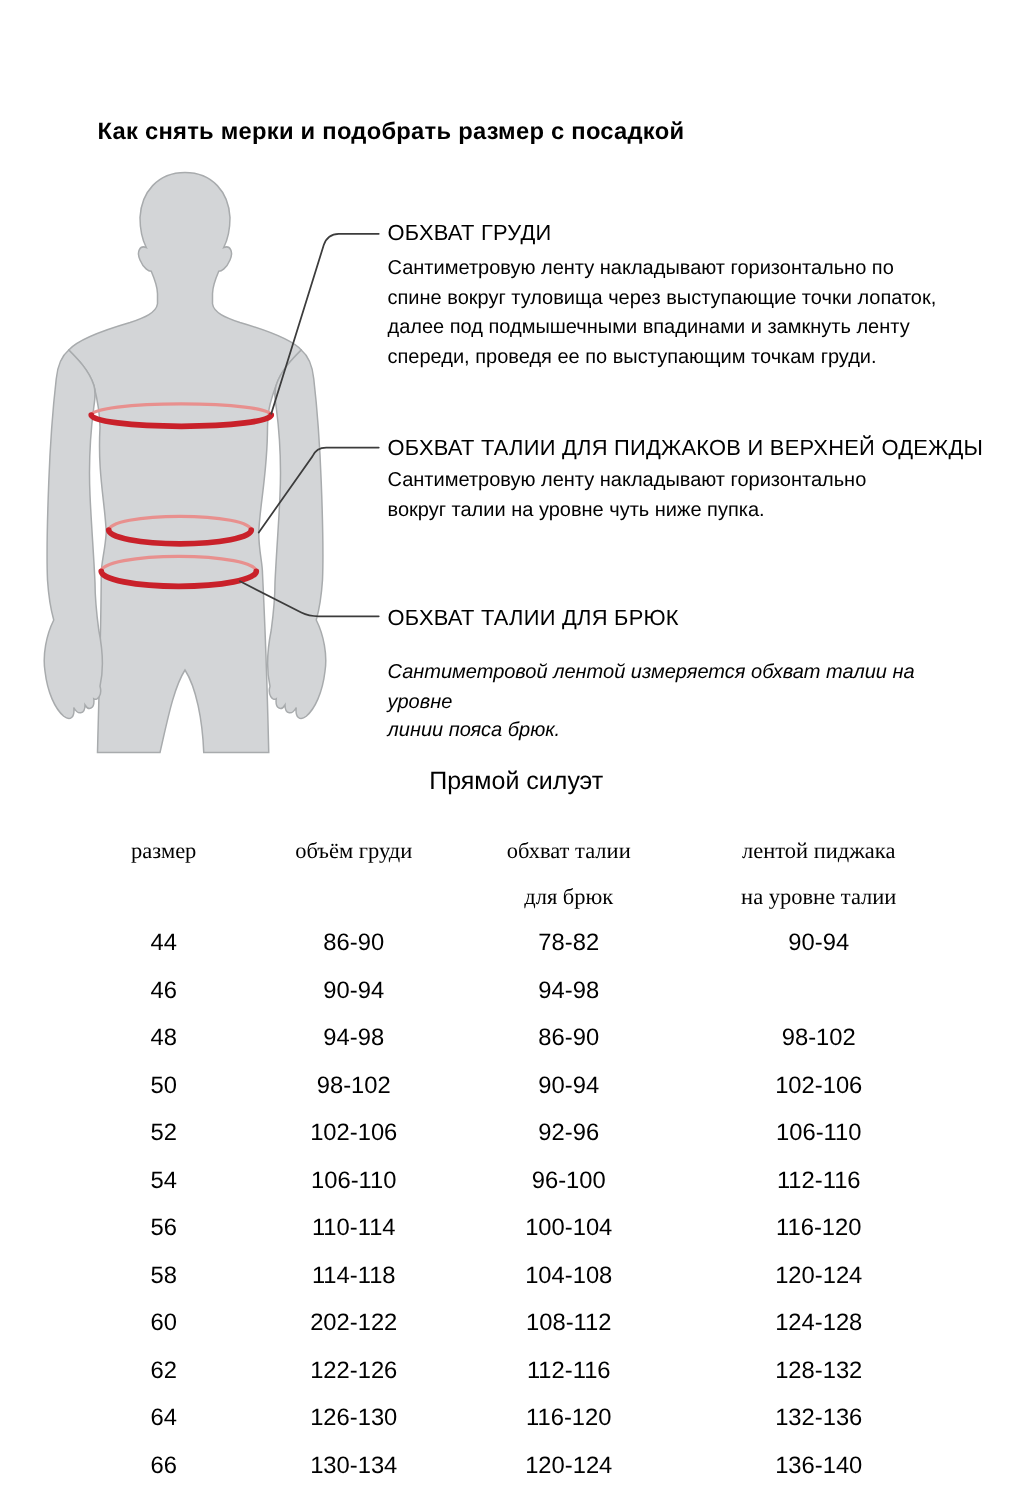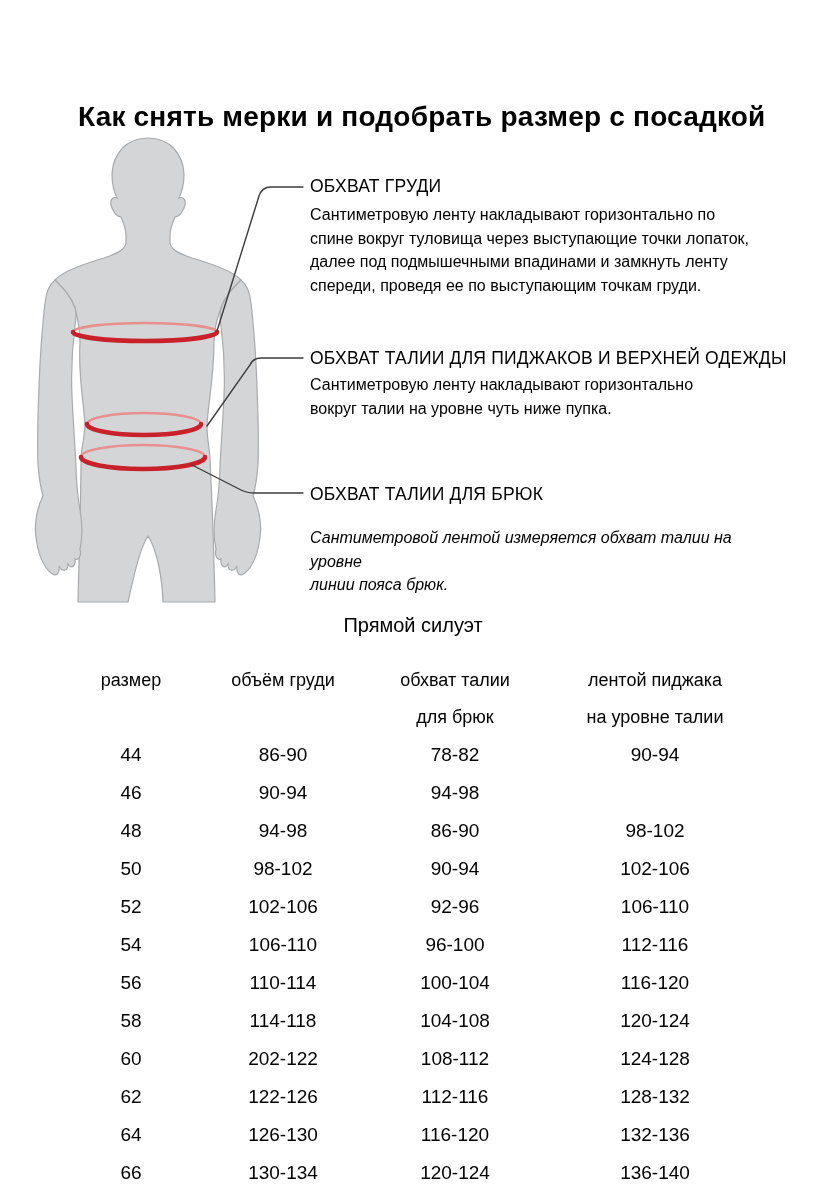--- a/index.html
+++ b/index.html
@@ -1,21 +1,21 @@
 <!DOCTYPE html>
 <html><head>
 <meta charset="utf-8">
 <style>
   html,body{margin:0;padding:0;background:#fff;}
   .page{
     position:relative;width:825px;height:1200px;background:#ffffff;
     font-family:"Liberation Sans", sans-serif;color:#000;overflow:hidden;
   }
   .page-title{
-    position:absolute;left:78px;top:82px;font-size:28px;font-weight:bold;
+    position:absolute;left:78px;top:82px;font-size:19px;font-weight:bold;
     white-space:nowrap;letter-spacing:0.2px;
   }
   .figure-wrap{position:absolute;left:28px;top:134px;width:280px;height:470px;}
   .body-shape{fill:#d3d5d7;stroke:#a8abad;stroke-width:1.2;}
   .band-light{fill:none;stroke:#e8908e;stroke-width:2.6;}
   .band-dark{fill:none;stroke:#c9212a;stroke-width:4.6;stroke-linecap:round;}
   .connector{fill:none;stroke:#3c3c3c;stroke-width:1.4;stroke-linecap:round;}
   .section{position:absolute;left:310px;}
   .section-heading{
     font-size:17.5px;line-height:22px;white-space:nowrap;letter-spacing:0.2px;
@@ -28,21 +28,21 @@
   .sec3-h{top:483px;} .sec3-b{top:526px;font-style:italic;}
   .table-title{
     position:absolute;left:280px;top:609px;width:266px;text-align:center;
     font-size:20px;font-weight:normal;line-height:32px;white-space:nowrap;
   }
   .size-table{position:absolute;left:65px;top:662px;width:704px;}
   .thead-grid,.trow{
     display:grid;grid-template-columns:132px 172px 172px 228px;
   }
   .thead-cell{text-align:center;font-size:18px;}
-  .thead-line{height:37px;line-height:37px;}
+  .thead-line{height:37px;line-height:37px;font-family:Liberation Serif, serif;}
   .trows{margin-top:0;}
   .trow{height:38px;line-height:38px;font-size:19px;}
   .tcell{text-align:center;}
 </style>
 </head>
 <body>
 
 <div class="page">
 
   <h1 class="page-title">Как снять мерки и подобрать размер с посадкой</h1>

